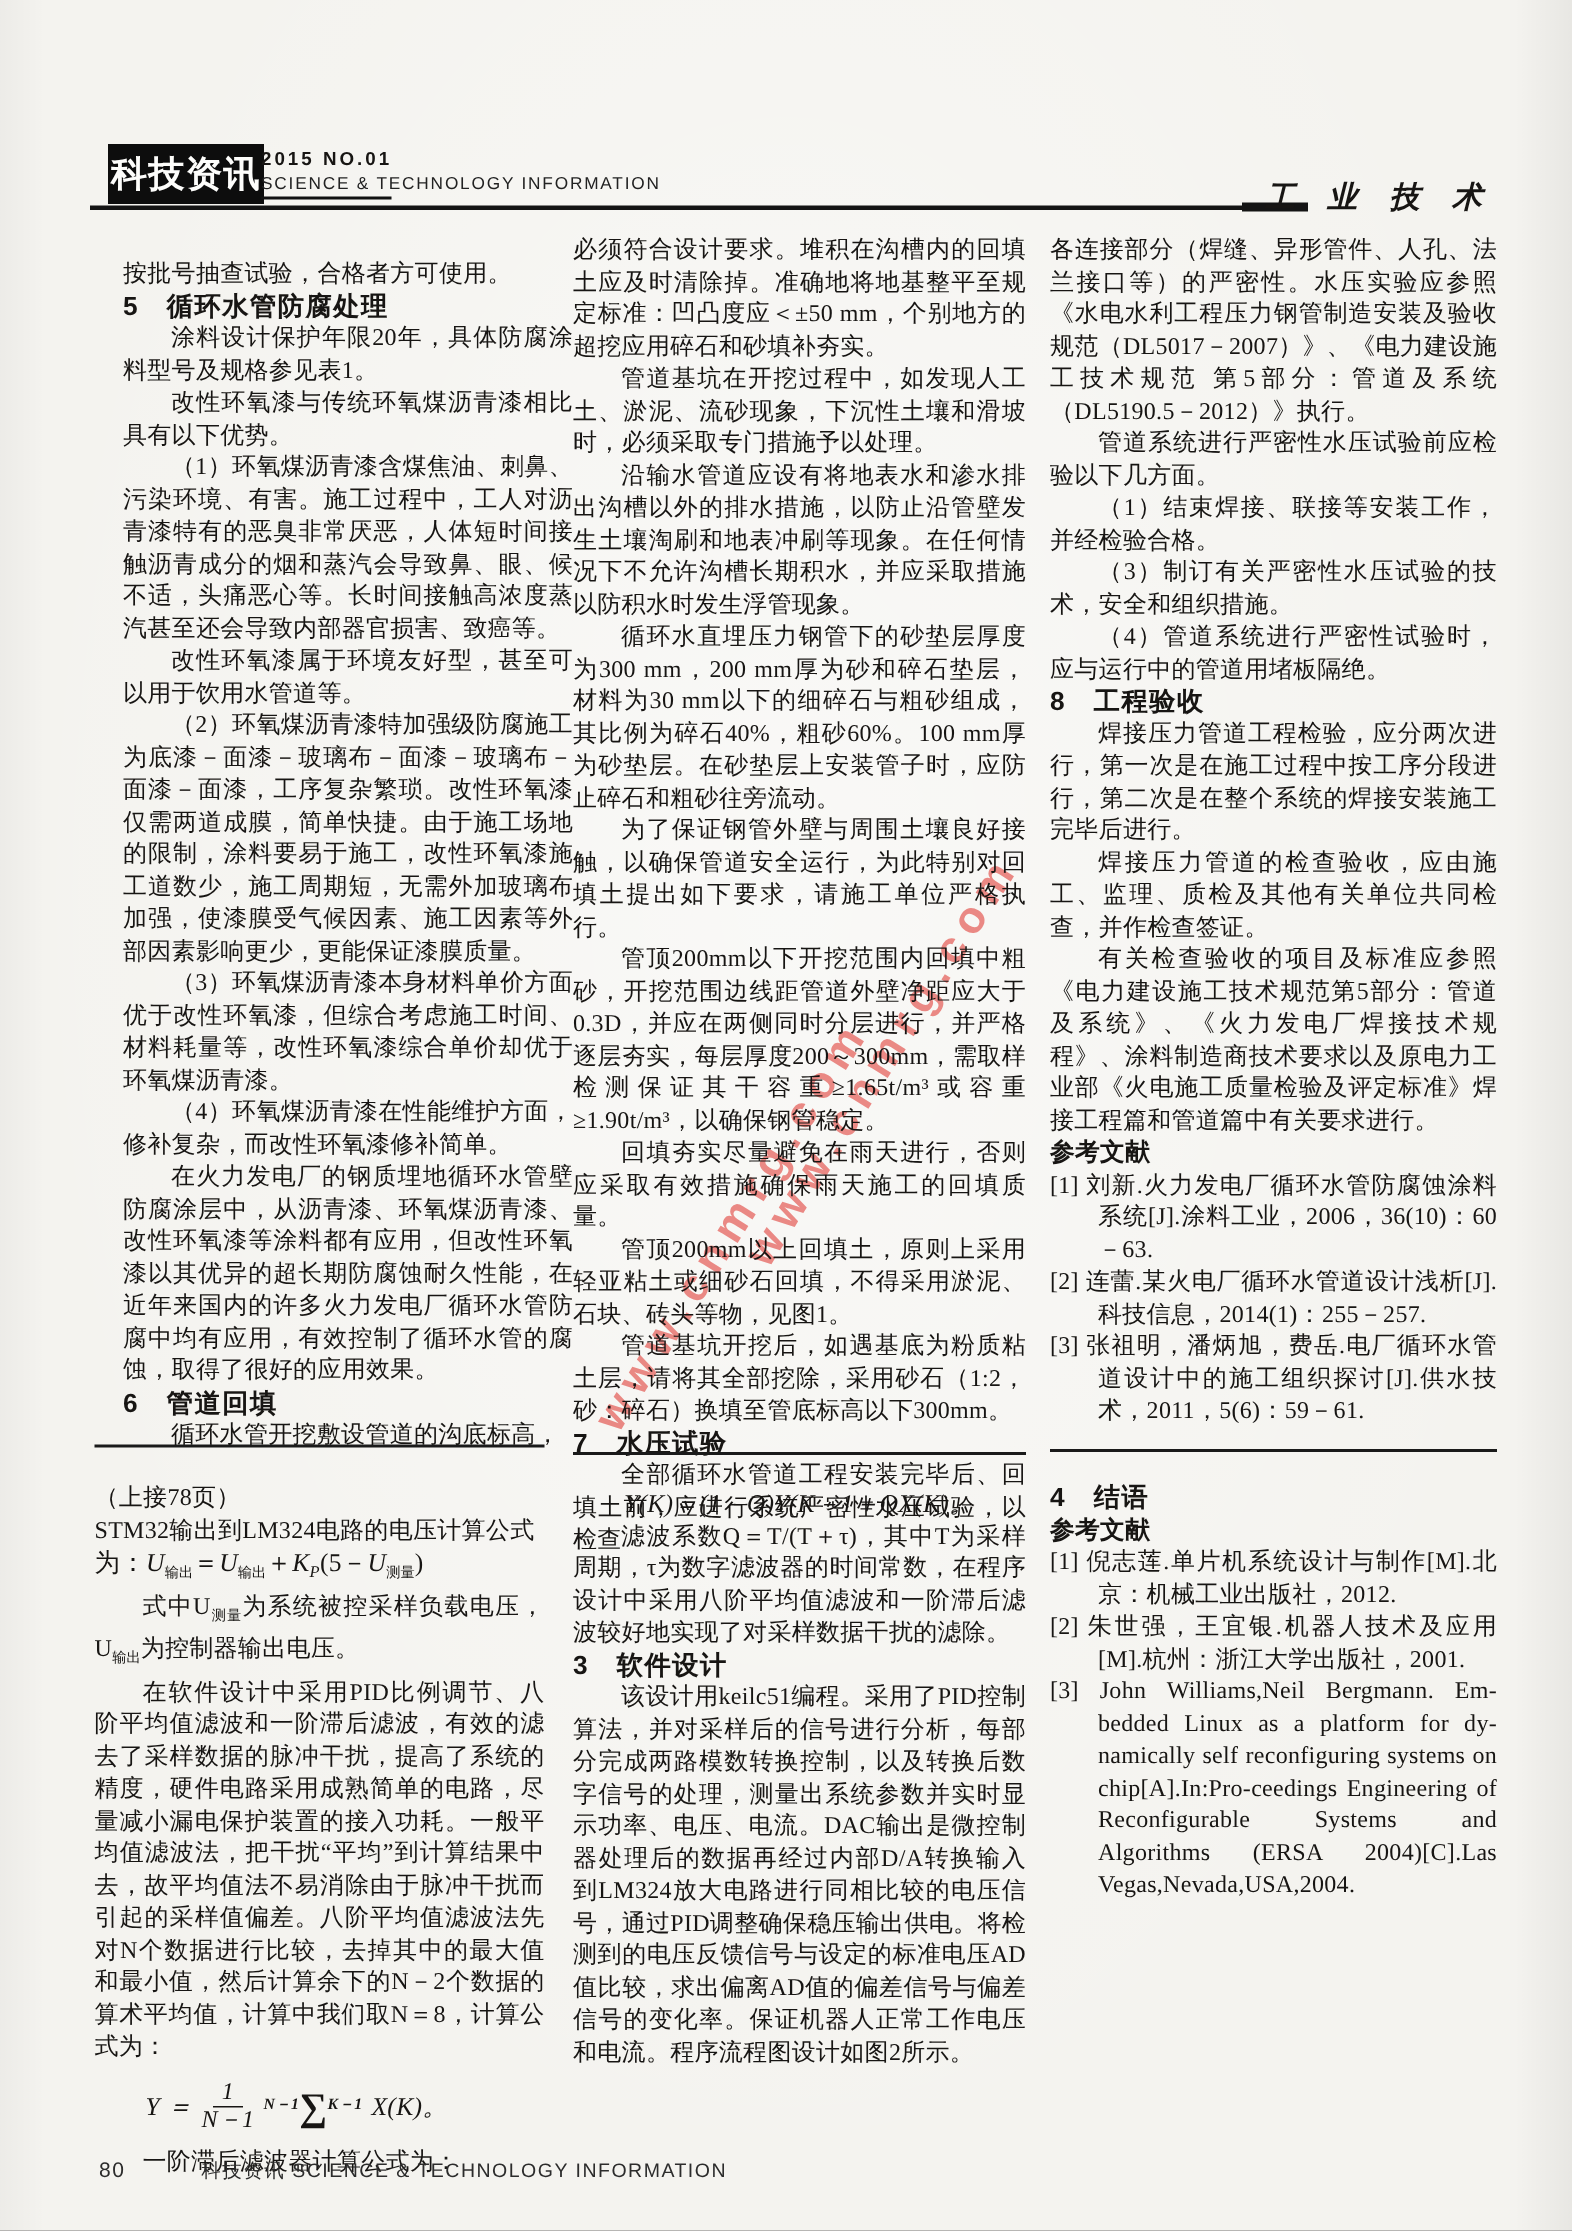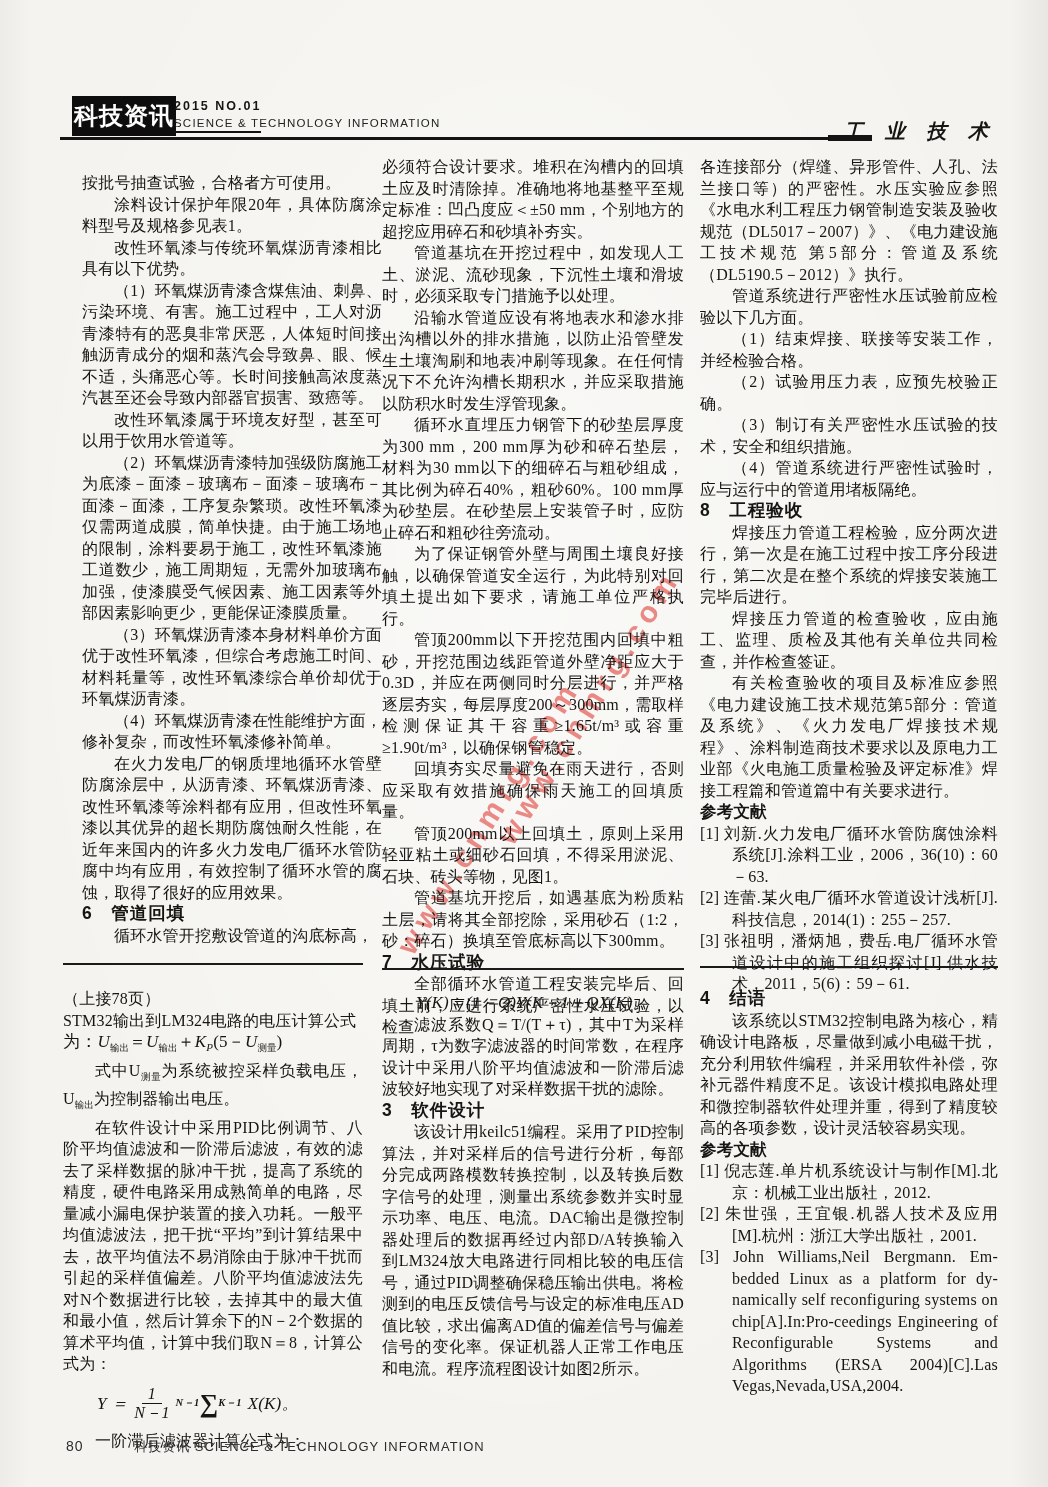--- a/index.html
+++ b/index.html
@@ -106,20 +106,21 @@
   <div class="journal-en">SCIENCE &amp; TECHNOLOGY INFORMATION</div>
   <div class="header-rule"></div>
   <div class="header-rule-dash"></div>
   <div class="category">工 业 技 术</div>
 
   <div class="wm wm1">www.cnmrg.com</div>
   <div class="wm wm2">www.cnmrg.com</div>
 
   <div class="col" style="left:63px;top:172px;margin-left:19px;">
     <p class="noindent">按批号抽查试验，合格者方可使用。</p>
+    <p class="sec-title">5　循环水管防腐处理</p>
     <p>涂料设计保护年限20年，具体防腐涂料型号及规格参见表1。</p>
     <p>改性环氧漆与传统环氧煤沥青漆相比具有以下优势。</p>
     <p>（1）环氧煤沥青漆含煤焦油、刺鼻、污染环境、有害。施工过程中，工人对沥青漆特有的恶臭非常厌恶，人体短时间接触沥青成分的烟和蒸汽会导致鼻、眼、候不适，头痛恶心等。长时间接触高浓度蒸汽甚至还会导致内部器官损害、致癌等。</p>
     <p>改性环氧漆属于环境友好型，甚至可以用于饮用水管道等。</p>
     <p>（2）环氧煤沥青漆特加强级防腐施工为底漆－面漆－玻璃布－面漆－玻璃布－面漆－面漆，工序复杂繁琐。改性环氧漆仅需两道成膜，简单快捷。由于施工场地的限制，涂料要易于施工，改性环氧漆施工道数少，施工周期短，无需外加玻璃布加强，使漆膜受气候因素、施工因素等外部因素影响更少，更能保证漆膜质量。</p>
     <p>（3）环氧煤沥青漆本身材料单价方面优于改性环氧漆，但综合考虑施工时间、材料耗量等，改性环氧漆综合单价却优于环氧煤沥青漆。</p>
     <p>（4）环氧煤沥青漆在性能维护方面，修补复杂，而改性环氧漆修补简单。</p>
     <p>在火力发电厂的钢质埋地循环水管壁防腐涂层中，从沥青漆、环氧煤沥青漆、改性环氧漆等涂料都有应用，但改性环氧漆以其优异的超长期防腐蚀耐久性能，在近年来国内的许多火力发电厂循环水管防腐中均有应用，有效控制了循环水管的腐蚀，取得了很好的应用效果。</p>
     <p class="sec-title">6　管道回填</p>
     <p>循环水管开挖敷设管道的沟底标高，</p>
@@ -136,21 +137,20 @@
     <p>管顶200mm以上回填土，原则上采用轻亚粘土或细砂石回填，不得采用淤泥、石块、砖头等物，见图1。</p>
     <p>管道基坑开挖后，如遇基底为粉质粘土层，请将其全部挖除，采用砂石（1:2，砂：碎石）换填至管底标高以下300mm。</p>
     <p class="sec-title">7　水压试验</p>
     <p>全部循环水管道工程安装完毕后、回填土前，应进行系统严密性水压试验，以检查</p>
   </div>
 
   <div class="col" style="left:700px;top:156px;width:298px;">
     <p class="noindent">各连接部分（焊缝、异形管件、人孔、法兰接口等）的严密性。水压实验应参照《水电水利工程压力钢管制造安装及验收规范（DL5017－2007）》、《电力建设施工技术规范  第5部分：管道及系统（DL5190.5－2012）》执行。</p>
     <p>管道系统进行严密性水压试验前应检验以下几方面。</p>
     <p>（1）结束焊接、联接等安装工作，并经检验合格。</p>
-    <p>（2）试验用压力表，应预先校验正确。</p>
     <p>（3）制订有关严密性水压试验的技术，安全和组织措施。</p>
     <p>（4）管道系统进行严密性试验时，应与运行中的管道用堵板隔绝。</p>
     <p class="sec-title">8　工程验收</p>
     <p>焊接压力管道工程检验，应分两次进行，第一次是在施工过程中按工序分段进行，第二次是在整个系统的焊接安装施工完毕后进行。</p>
     <p>焊接压力管道的检查验收，应由施工、监理、质检及其他有关单位共同检查，并作检查签证。</p>
     <p>有关检查验收的项目及标准应参照《电力建设施工技术规范第5部分：管道及系统》、《火力发电厂焊接技术规程》、涂料制造商技术要求以及原电力工业部《火电施工质量检验及评定标准》焊接工程篇和管道篇中有关要求进行。</p>
     <p class="ref-title">参考文献</p>
     <p class="ref">[1]  刘新.火力发电厂循环水管防腐蚀涂料系统[J].涂料工业，2006，36(10)：60－63.</p>
     <p class="ref">[2]  连蕾.某火电厂循环水管道设计浅析[J].科技信息，2014(1)：255－257.</p>
     <p class="ref">[3]  张祖明，潘炳旭，费岳.电厂循环水管道设计中的施工组织探讨[J].供水技术，2011，5(6)：59－61.</p>
@@ -184,21 +184,20 @@
 
   <div class="col" style="left:382px;top:988px;width:302px;">
     <p class="math-line" style="text-indent:2em !important;margin-top:4px;">Y(K)＝(1－Q)Y(K－1＋QX(K)。</p>
     <p>滤波系数Q＝T/(T＋τ)，其中T为采样周期，τ为数字滤波器的时间常数，在程序设计中采用八阶平均值滤波和一阶滞后滤波较好地实现了对采样数据干扰的滤除。</p>
     <p class="sec-title">3　软件设计</p>
     <p>该设计用keilc51编程。采用了PID控制算法，并对采样后的信号进行分析，每部分完成两路模数转换控制，以及转换后数字信号的处理，测量出系统参数并实时显示功率、电压、电流。DAC输出是微控制器处理后的数据再经过内部D/A转换输入到LM324放大电路进行同相比较的电压信号，通过PID调整确保稳压输出供电。将检测到的电压反馈信号与设定的标准电压AD值比较，求出偏离AD值的偏差信号与偏差信号的变化率。保证机器人正常工作电压和电流。程序流程图设计如图2所示。</p>
   </div>
 
   <div class="col" style="left:700px;top:988px;width:298px;">
     <p class="sec-title" style="margin-top:0;">4　结语</p>
-    <p>该系统以STM32控制电路为核心，精确设计电路板，尽量做到减小电磁干扰，充分利用软件编程，并采用软件补偿，弥补元器件精度不足。该设计模拟电路处理和微控制器软件处理并重，得到了精度较高的各项参数，设计灵活较容易实现。</p>
     <p class="ref-title">参考文献</p>
     <p class="ref">[1]  倪志莲.单片机系统设计与制作[M].北京：机械工业出版社，2012.</p>
     <p class="ref">[2]  朱世强，王宜银.机器人技术及应用[M].杭州：浙江大学出版社，2001.</p>
     <p class="ref">[3]  John Williams,Neil Bergmann. Em-bedded Linux as a platform for dy-namically self reconfiguring systems on chip[A].In:Pro-ceedings Engineering of Reconfigurable Systems and Algorithms (ERSA 2004)[C].Las Vegas,Nevada,USA,2004.</p>
   </div>
 
   <div class="footer">
     <span class="pageno">80</span>
     <span>科技资讯  SCIENCE  &amp;  TECHNOLOGY  INFORMATION</span>
   </div>

